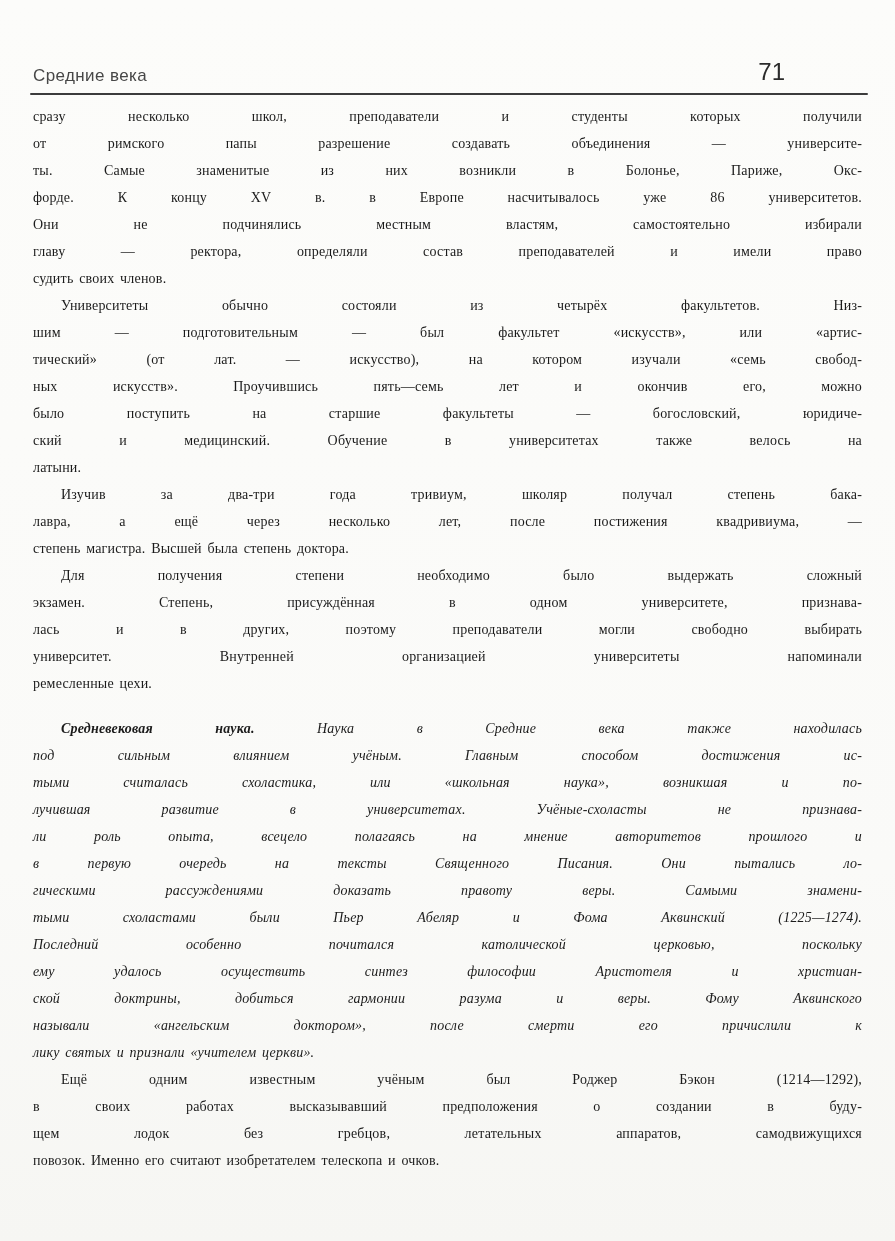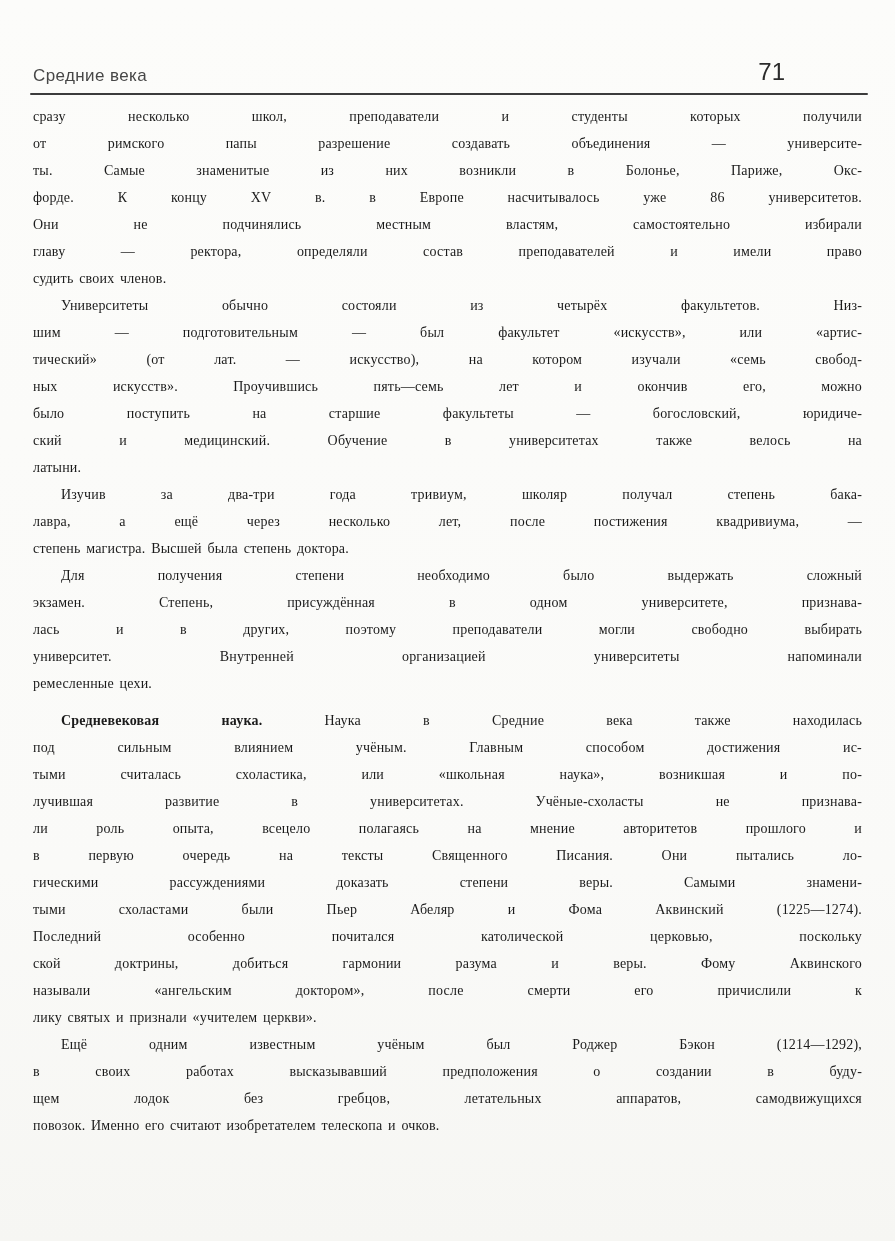--- a/index.html
+++ b/index.html
@@ -57,21 +57,21 @@
     top: 103px;
     left: 33px;
     width: 829px;
     color: #1b1b1b;
     font-size: 14px;
     line-height: 27px;
     letter-spacing: 0.2px;
     word-spacing: 2px;
   }
   .para { margin: 0; }
-  .para.space-before { margin-top: 10px; }
+  .para.space-before { margin-top: 18px; font-style: italic; }
   .line {
     text-align: justify;
     text-align-last: justify;
     white-space: normal;
   }
   .line.last { text-align-last: left; }
   .para.indent .line.first { text-indent: 28px; }
   .bold-lead { font-weight: bold; }
 </style>
 </head>
@@ -117,23 +117,24 @@
         <div class="line">университет. Внутренней организацией университеты напоминали</div>
         <div class="line last">ремесленные цехи.</div>
       </div>
       <div class="para indent space-before">
         <div class="line first"><span class="bold-lead">Средневековая наука.</span><span> Наука в Средние века также находилась</span></div>
         <div class="line">под сильным влиянием учёным. Главным способом достижения ис-</div>
         <div class="line">тыми считалась схоластика, или «школьная наука», возникшая и по-</div>
         <div class="line">лучившая развитие в университетах. Учёные-схоласты не признава-</div>
         <div class="line">ли роль опыта, всецело полагаясь на мнение авторитетов прошлого и</div>
         <div class="line">в первую очередь на тексты Священного Писания. Они пытались ло-</div>
-        <div class="line">гическими рассуждениями доказать степени веры. Самыми знамени-</div>
+        <div class="line">гическими рассуждениями доказать правоту веры. Самыми знамени-</div>
         <div class="line">тыми схоластами были Пьер Абеляр и Фома Аквинский (1225—1274).</div>
         <div class="line">Последний особенно почитался католической церковью, поскольку</div>
+        <div class="line">ему удалось осуществить синтез философии Аристотеля и христиан-</div>
         <div class="line">ской доктрины, добиться гармонии разума и веры. Фому Аквинского</div>
         <div class="line">называли «ангельским доктором», после смерти его причислили к</div>
         <div class="line last">лику святых и признали «учителем церкви».</div>
       </div>
       <div class="para indent">
         <div class="line first">Ещё одним известным учёным был Роджер Бэкон (1214—1292),</div>
         <div class="line">в своих работах высказывавший предположения о создании в буду-</div>
         <div class="line">щем лодок без гребцов, летательных аппаратов, самодвижущихся</div>
         <div class="line last">повозок. Именно его считают изобретателем телескопа и очков.</div>
       </div>

